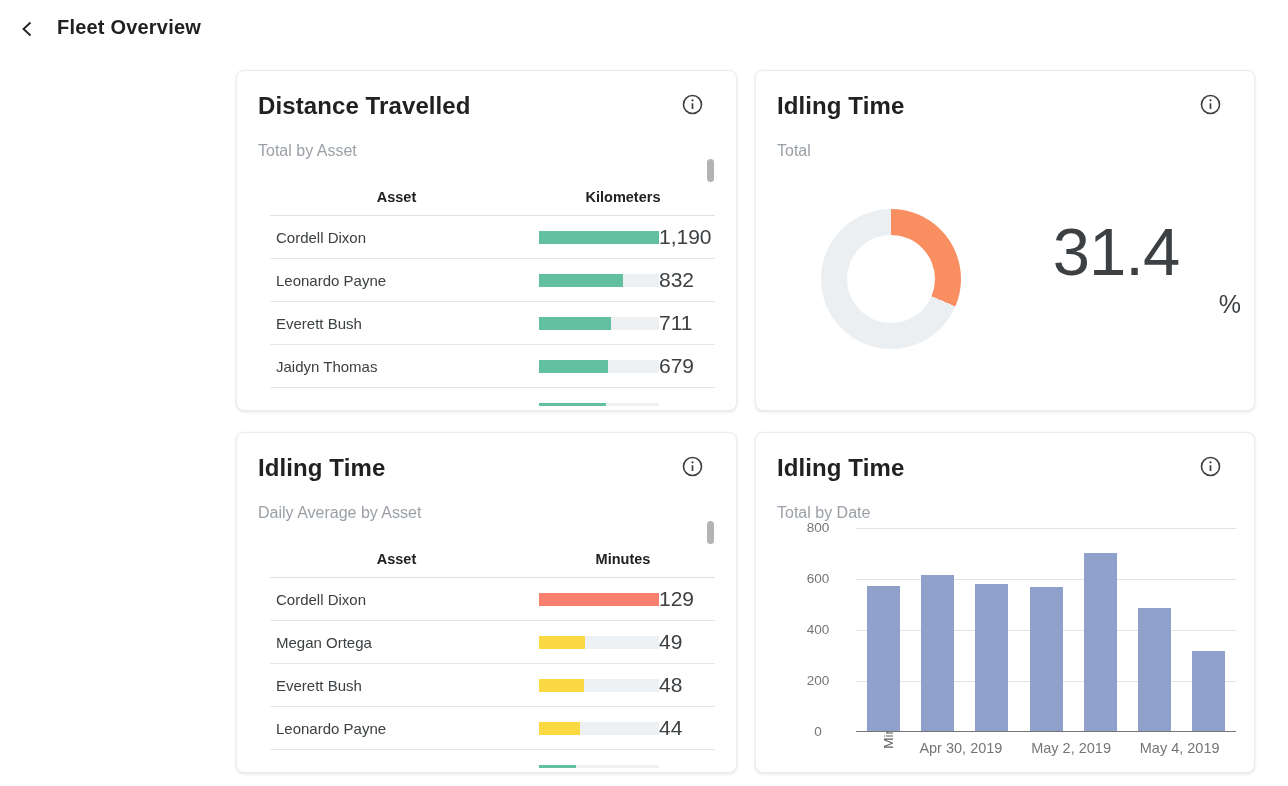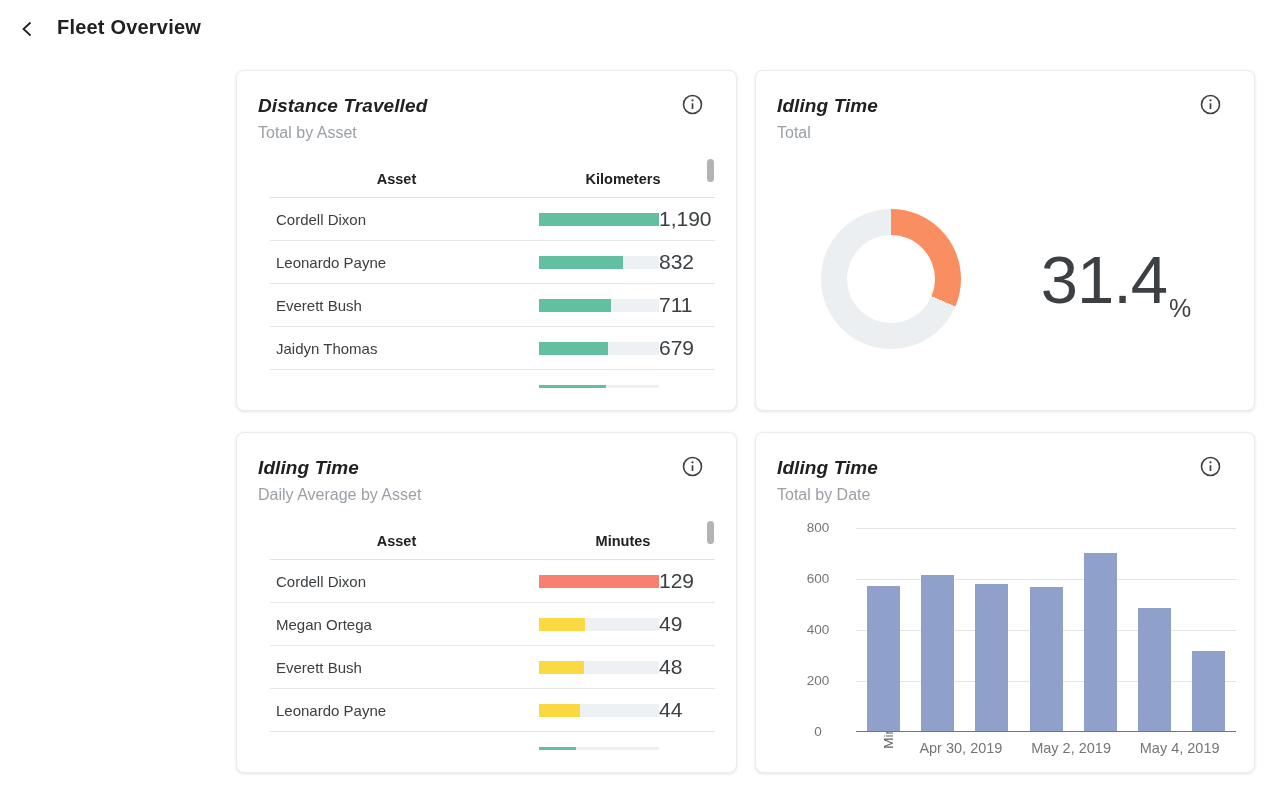--- a/index.html
+++ b/index.html
@@ -12,43 +12,43 @@
   .page-title { position:absolute; left:57px; top:16px; font-size:20px; font-weight:700; color:#212121; letter-spacing:.2px; }
 
   
   .card { position:absolute; background:#fff; border:1px solid #ececec; border-radius:8px;
     box-shadow:0 1px 3px rgba(60,64,67,.15); padding:22px 21px 0 21px; }
   #card-distance { left:236px; top:70px;  width:501px; height:341px; }
   #card-idling-total { left:755px; top:70px; width:500px; height:341px; }
   #card-idling-daily { left:236px; top:432px; width:501px; height:341px; }
   #card-idling-date { left:755px; top:432px; width:500px; height:341px; }
 
-  .card-title { font-size:19px; font-weight:700; color:#212121; line-height:26px; letter-spacing:.1px;font-style:italic; }
-  .card-subtitle { font-size:16px; color:#9aa0a6; line-height:22px; margin-top:3px; }
+  .card-title { font-size:24px; font-weight:700; color:#212121; line-height:26px; letter-spacing:.1px; }
+  .card-subtitle { font-size:16px; color:#9aa0a6; line-height:22px; margin-top:21px; }
   .info-btn { position:absolute; top:23px; right:33px; width:21px; height:21px; border:none; background:transparent; cursor:pointer; padding:0; }
   .info-btn svg { display:block; }
 
   
   .asset-table { margin-top:16px;margin-left:12px; }
   .table-head { display:grid; grid-template-columns:1fr 120px 56px; column-gap:8px; height:38px; align-items:center; border-bottom:1px solid #e0e0e0; }
   .th { font-size:14.5px; font-weight:700; color:#212121; text-align:center; }
   .th-metric { grid-column:2 / span 2; }
   .table-rows { height:190px; overflow:hidden; }
   .t-row { display:grid; grid-template-columns:1fr 120px 56px; height:43px; align-items:center; border-bottom:1px solid #e6e6e6; padding-left:6px; }
   .t-row:nth-child(5) { border-bottom:none; }
   .row-name { font-size:15px; color:#3c4043; white-space:nowrap; overflow:hidden; }
   .row-track { height:13px; background:#eef1f4; position:relative; }
   .row-fill { position:absolute; left:0; top:0; bottom:0; }
   .row-value { font-size:21px; color:#3c4043; }
   .scroll-thumb { position:absolute; right:22px; top:88px; width:7px; height:23px; border-radius:4px; background:#b3b3b3; cursor:pointer; }
 
   
   .donut { position:absolute; left:65px; top:138px; width:140px; height:140px; border-radius:50%; }
   .donut-hole { position:absolute; left:26px; top:26px; width:88px; height:88px; border-radius:50%; background:#fff; }
-  .big-number-wrap { position:absolute; left:235px; top:138px; width:250px; height:140px; display:flex; align-items:center; justify-content:center; }
+  .big-number-wrap { position:absolute; left:235px; top:138px; width:250px; height:140px; display:flex; align-items:center; justify-content:center;flex-direction:column; }
   .big-number { font-size:67px; font-weight:300; color:#3c4043; letter-spacing:-1px; }
   .big-unit { font-size:25px; color:#3c4043; align-self:flex-end; margin-bottom:26px; margin-left:2px; }
 
   
   .chart-area { position:absolute; left:100px; top:95px; width:380px; height:204px; }
   .gridline { position:absolute; left:0; width:100%; height:1px; background:#e3e3e3; }
   .axis-line { position:absolute; left:0; bottom:0; width:100%; height:1px; background:#757575; }
   .y-tick { position:absolute; right:388px; width:60px; text-align:center; font-size:13.5px; color:#757575; }
   .x-tick { position:absolute; top:212px; width:130px; text-align:right; font-size:14.5px; color:#757575; white-space:nowrap; }
   .chart-bar { position:absolute; bottom:1px; width:33px; cursor:pointer; }

